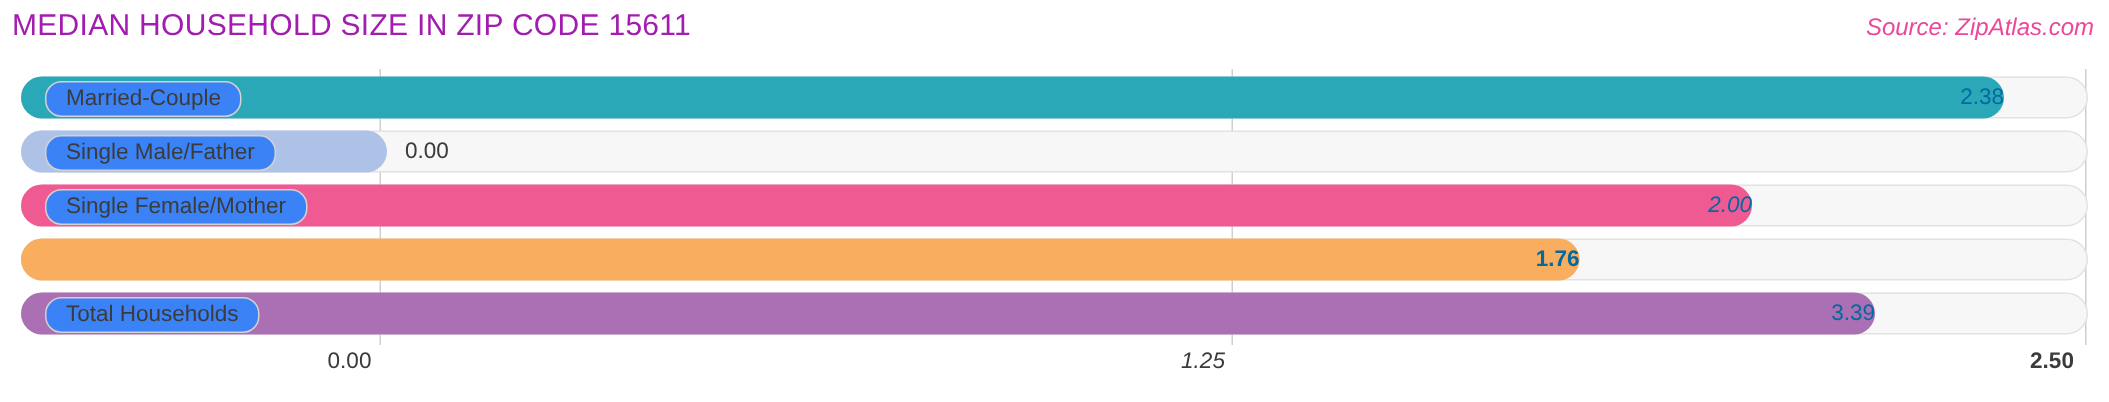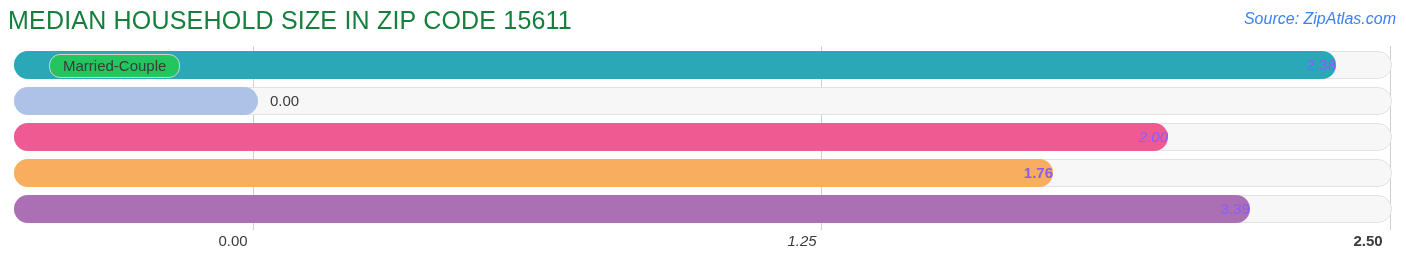--- a/index.html
+++ b/index.html
@@ -11,32 +11,32 @@
     width: 1406px;
     height: 268px;
     font-family: "Liberation Sans", sans-serif;
     position: relative;
     overflow: hidden;
   }
   .title {
     position: absolute;
     left: 8px;
     top: 6px;
-    font-size: 25px;
-    color: #15803d;
+    font-size: 20px;
+    color: #a21caf;
     letter-spacing: 0.2px;
     white-space: nowrap;
   }
   .source {
     position: absolute;
     right: 10px;
     top: 10px;
     font-size: 16px;
     font-style: italic;
-    color: #3b82f6;
+    color: #ec4899;
     white-space: nowrap;
   }
   .plot {
     position: absolute;
     left: 14px;
     top: 46px;
     width: 1378px;
     height: 184px;
   }
   .gridline {
@@ -80,40 +80,39 @@
   }
   .bar-value {
     position: absolute;
     top: 0;
     height: 28px;
     line-height: 28px;
     font-size: 15px;
     white-space: nowrap;
   }
   .bar-value.inside {
-    color: #8b5cf6;
+    color: #0369a1;
     right: 12px;
   }
   .bar-value.outside {
     color: #3b3b3b;
   }
   .label-pill {
     position: absolute;
     left: 16px;
     top: 3px;
     height: 22px;
     line-height: 22px;
     padding: 0 13px;
-    background: #22c55e;
+    background: #3b82f6;
     border: 1px solid #d2d2d2;
     border-radius: 11px;
     font-size: 15px;
     color: #3b3b3b;
     white-space: nowrap;
-    margin-left: 19px;
   }
   .xaxis {
     position: absolute;
     left: 14px;
     top: 232px;
     width: 1378px;
     height: 24px;
   }
   .xtick {
     position: absolute;
@@ -141,38 +140,41 @@
       <div class="track"></div>
       <div class="bar" style="width:1322px;background:#2aa8b8;"></div>
       <div class="bar-value inside" style="left:auto;right:56px;">2.38</div>
       <div class="label-pill">Married-Couple</div>
     </div>
 
     <div class="row" style="top:41px;">
       <div class="track"></div>
       <div class="bar" style="width:244px;background:#aec2e8;"></div>
       <div class="bar-value outside" style="left:256px;">0.00</div>
+      <div class="label-pill">Single Male/Father</div>
     </div>
 
     <div class="row" style="top:77px;">
       <div class="track"></div>
       <div class="bar" style="width:1154px;background:#ef5a92;"></div>
       <div class="bar-value inside" style="left:auto;right:224px;font-style:italic;">2.00</div>
+      <div class="label-pill">Single Female/Mother</div>
     </div>
 
     <div class="row" style="top:113px;">
       <div class="track"></div>
       <div class="bar" style="width:1039px;background:#f9ad5f;"></div>
       <div class="bar-value inside" style="left:auto;right:339px;font-weight:bold;">1.76</div>
     </div>
 
     <div class="row" style="top:149px;">
       <div class="track"></div>
       <div class="bar" style="width:1236px;background:#ab6fb4;"></div>
       <div class="bar-value inside" style="left:auto;right:142px;">3.39</div>
+      <div class="label-pill">Total Households</div>
     </div>
 
   </div>
 </div>
 
 <div class="xaxis">
   <div class="xtick" style="left:219px;">0.00</div>
   <div class="xtick" style="left:788px;font-style:italic;">1.25</div>
   <div class="xtick" style="left:1354px;font-weight:bold;">2.50</div>
 </div>

